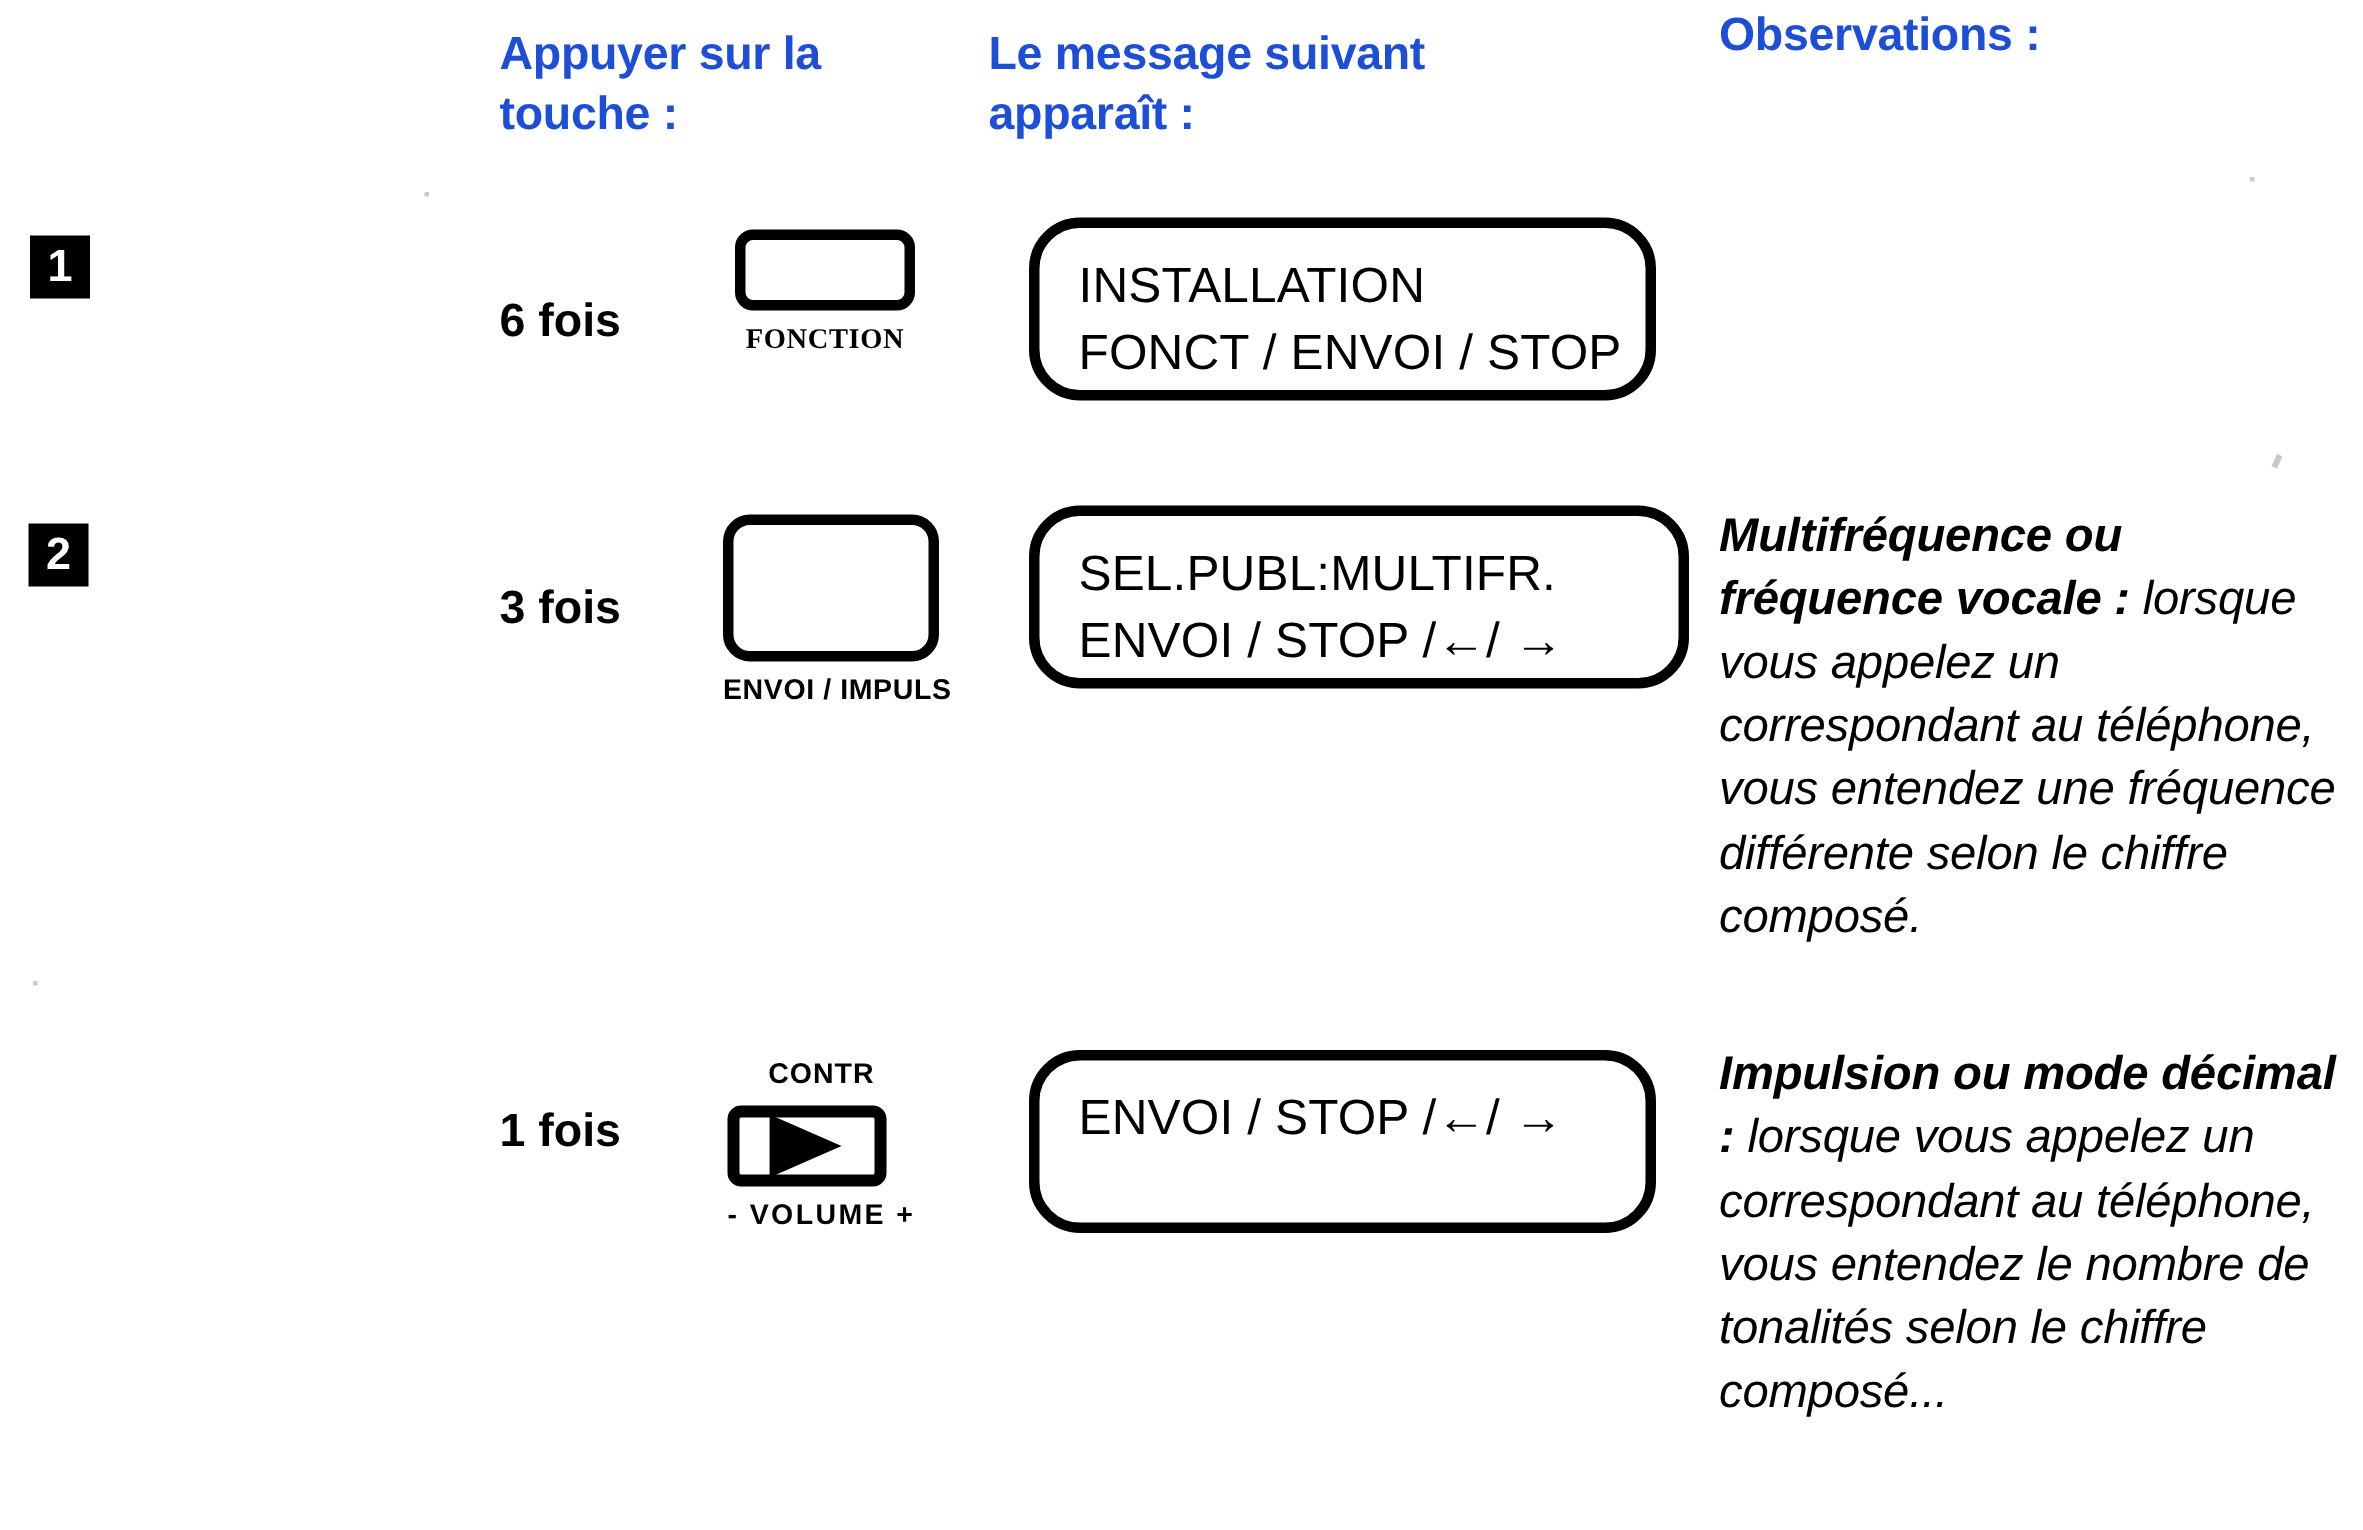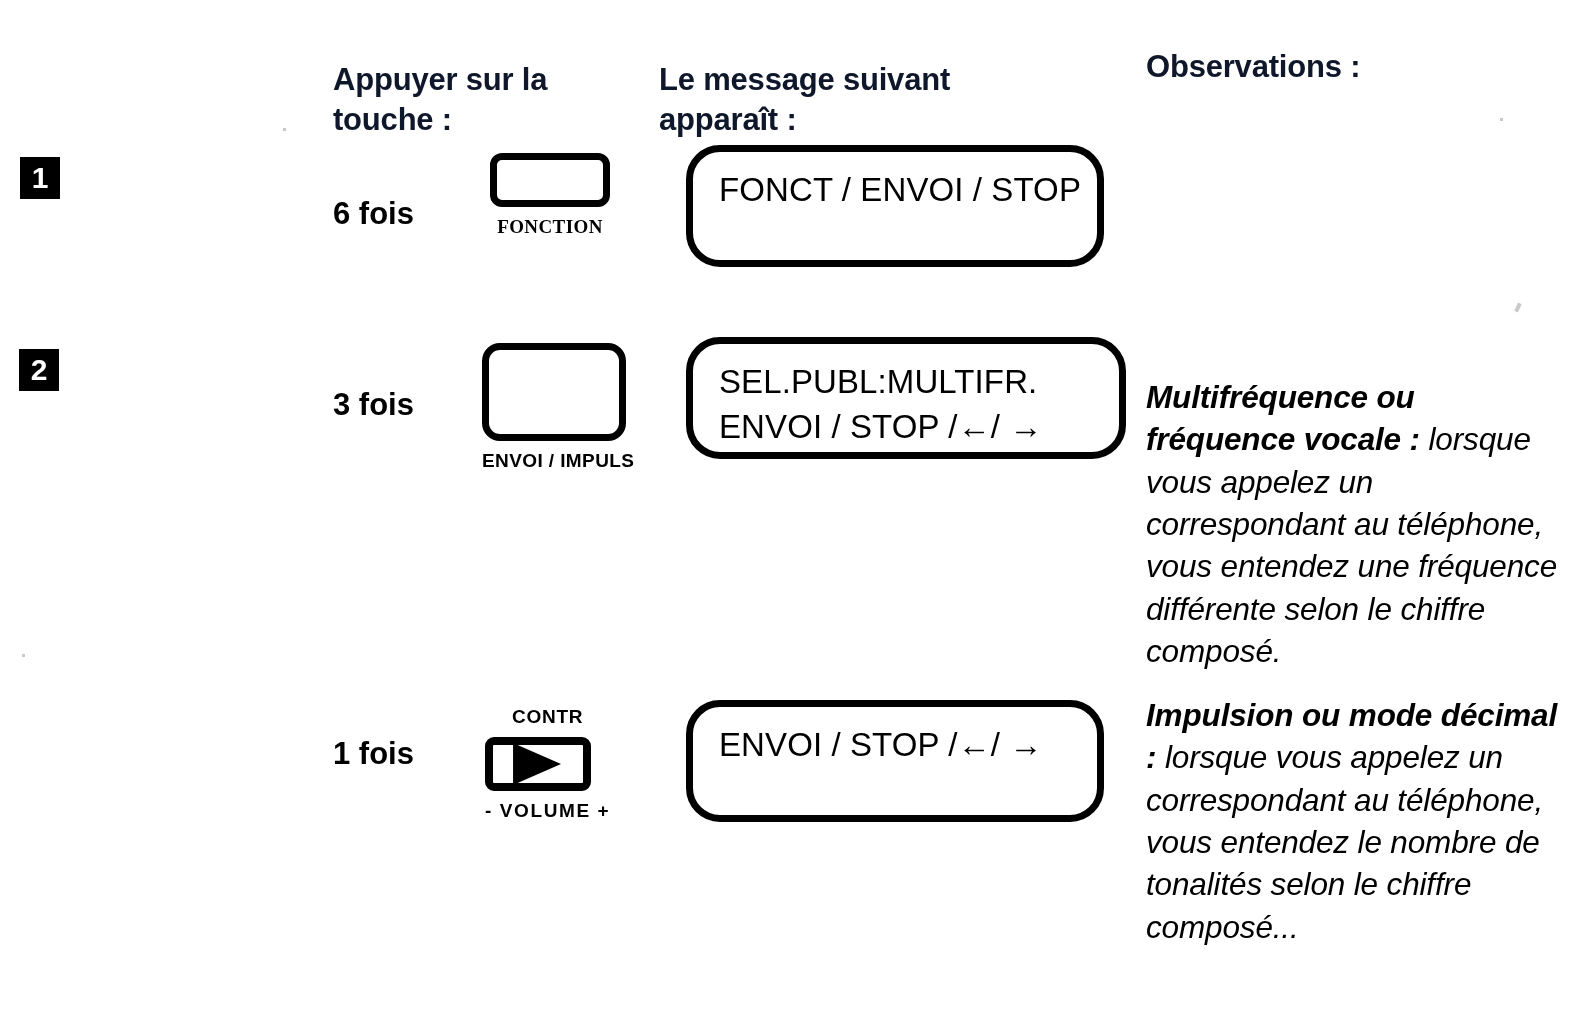--- a/index.html
+++ b/index.html
@@ -16,23 +16,22 @@
     color: #000000;
   }
 
   
   .col-head {
     position: absolute;
     font-weight: bold;
     font-size: 31px;
     line-height: 1.28;
     letter-spacing: -0.2px;
-    color: #0f172a;
+    color: #1d4ed8;
     white-space: pre-line;
-    margin-top: 44px;
   }
   #head-key   { left: 333px; top: 16px;  width: 310px; }
   #head-msg   { left: 659px; top: 16px;  width: 420px; }
   #head-obs   { left: 1146px; top: 3px; width: 380px; }
 
   
   .step-badge {
     position: absolute;
     width: 40px;
     height: 42px;
@@ -140,21 +139,21 @@
   
   .obs {
     position: absolute;
     font-style: italic;
     font-size: 31.5px;
     line-height: 1.345;
     width: 412px;
     letter-spacing: -0.15px;
   }
   .obs b { font-weight: bold; font-style: italic; }
-  #obs-2 { left: 1146px; top: 335px; margin-top: 41px; }
+  #obs-2 { left: 1146px; top: 335px; }
   #obs-3 { left: 1146px; top: 694px; }
 
   
   .speck {
     position: absolute;
     background: #c9c9c9;
     width: 3px;
     height: 3px;
   }
 </style>
@@ -174,20 +173,21 @@
 <div class="step-badge" id="badge-2">2</div>
 
 <div class="press-count" id="count-1">6 fois</div>
 
 <div class="key-wrap key-fonction" id="key-1">
   <div class="key-body"></div>
   <div class="key-caption">FONCTION</div>
 </div>
 
 <div class="lcd" id="lcd-1">
+  <div class="lcd-line">INSTALLATION</div>
   <div class="lcd-line">FONCT / ENVOI / STOP</div>
 </div>
 
 <div class="press-count" id="count-2">3 fois</div>
 
 <div class="key-wrap key-envoi" id="key-2">
   <div class="key-body"></div>
   <div class="key-caption">ENVOI / IMPULS</div>
 </div>
 

